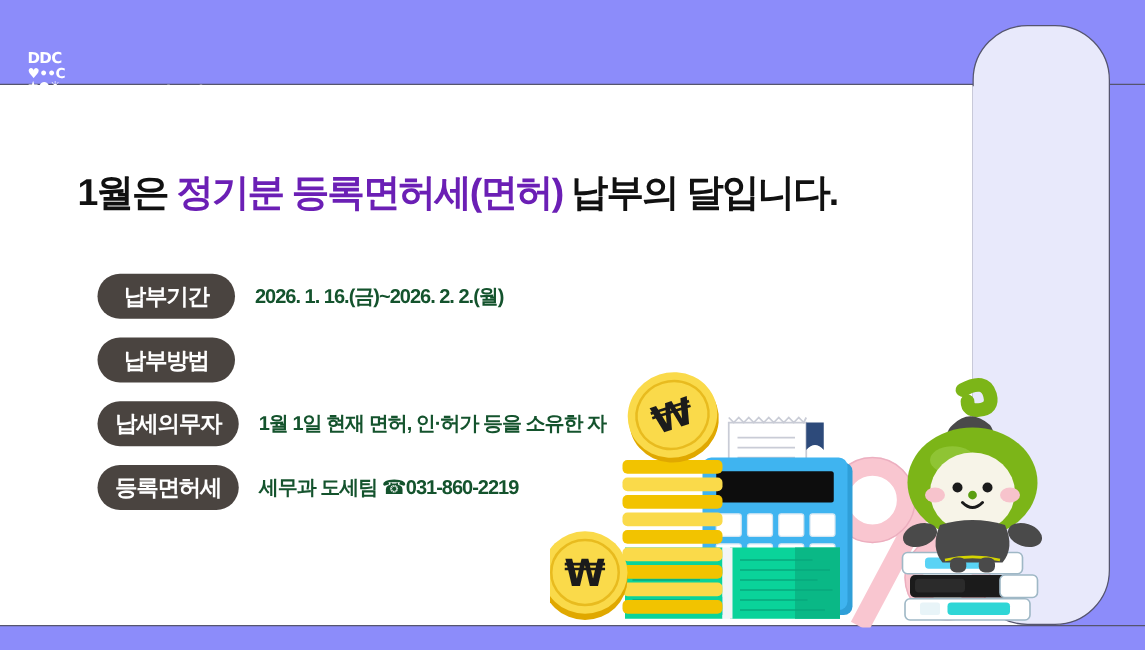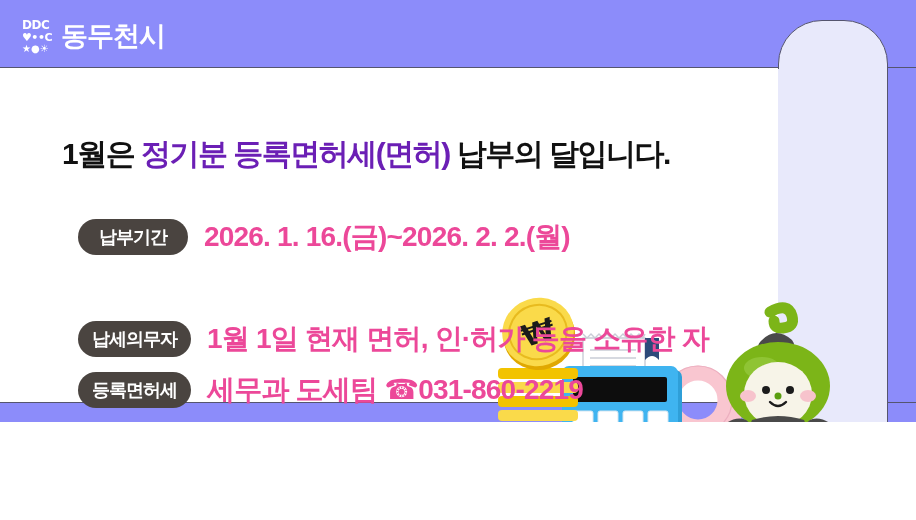--- a/index.html
+++ b/index.html
@@ -7,21 +7,21 @@
   html, body {
     width: 916px;
     height: 520px;
     overflow: hidden;
     font-family: "Liberation Sans", "DejaVu Sans", sans-serif;
   }
 
   #banner {
     position: relative;
     width: 916px;
-    height: 422px;
+    height: 520px;
     background: #ffffff;
     overflow: hidden;
   }
 
   
   .frame-top {
     position: absolute;
     left: 0; top: 0;
     width: 916px; height: 68px;
     background: #8c8cfa;
@@ -86,23 +86,24 @@
     font-family: "DejaVu Sans", sans-serif;
     font-weight: 700;
     font-size: 12px;
     letter-spacing: -0.5px;
     color: #ffffff;
   }
   .logo-mark-row.r2 { font-size: 11px; }
   .logo-mark-row.r3 { font-size: 10px; letter-spacing: 0px; }
   .logo-text {
     font-size: 27px;
-    font-weight: 700;
+    font-weight: 400;
     color: #ffffff;
     letter-spacing: -1px;
+    margin-top: 43px;
   }
 
   
   .headline {
     position: absolute;
     left: 62px;
     top: 134px;
     font-size: 30px;
     font-weight: 700;
     letter-spacing: -1.5px;
@@ -132,24 +133,24 @@
     font-weight: 700;
     letter-spacing: -1px;
     border-radius: 19px;
     padding: 6px 14px;
     min-width: 110px;
     text-align: center;
     white-space: nowrap;
   }
   .info-value {
     margin-left: 16px;
-    font-size: 28px;
+    font-size: 16px;
     font-weight: 700;
     letter-spacing: -0.8px;
-    color: #ec4899;
+    color: #14532d;
     white-space: nowrap;
   }
 
   
   .illustration {
     position: absolute;
     left: 440px;
     top: 290px;
     width: 420px;
     height: 212px;
@@ -180,20 +181,21 @@
   <div class="headline"><span>1월은 </span><span class="accent">정기분 등록면허세(면허)</span><span> 납부의 달입니다.</span></div>
 
   <div class="info-list">
 
     <div class="info-row">
       <div class="info-pill">납부기간</div>
       <div class="info-value">2026. 1. 16.(금)~2026. 2. 2.(월)</div>
     </div>
 
     <div class="info-row">
+      <div class="info-pill">납부방법</div>
     </div>
 
     <div class="info-row">
       <div class="info-pill">납세의무자</div>
       <div class="info-value">1월 1일 현재 면허, 인·허가 등을 소유한 자</div>
     </div>
 
     <div class="info-row">
       <div class="info-pill">등록면허세</div>
       <div class="info-value">세무과 도세팀 ☎031-860-2219</div>

